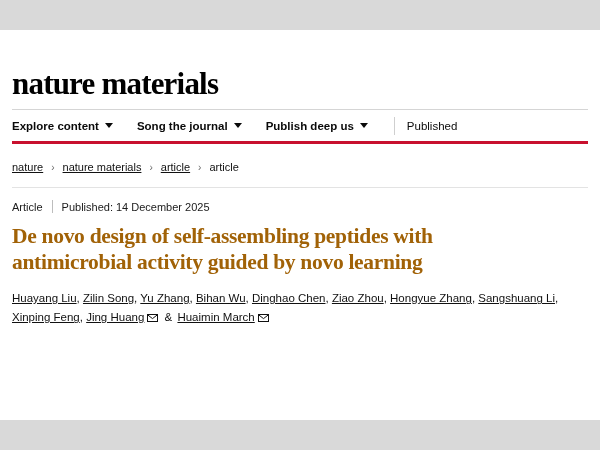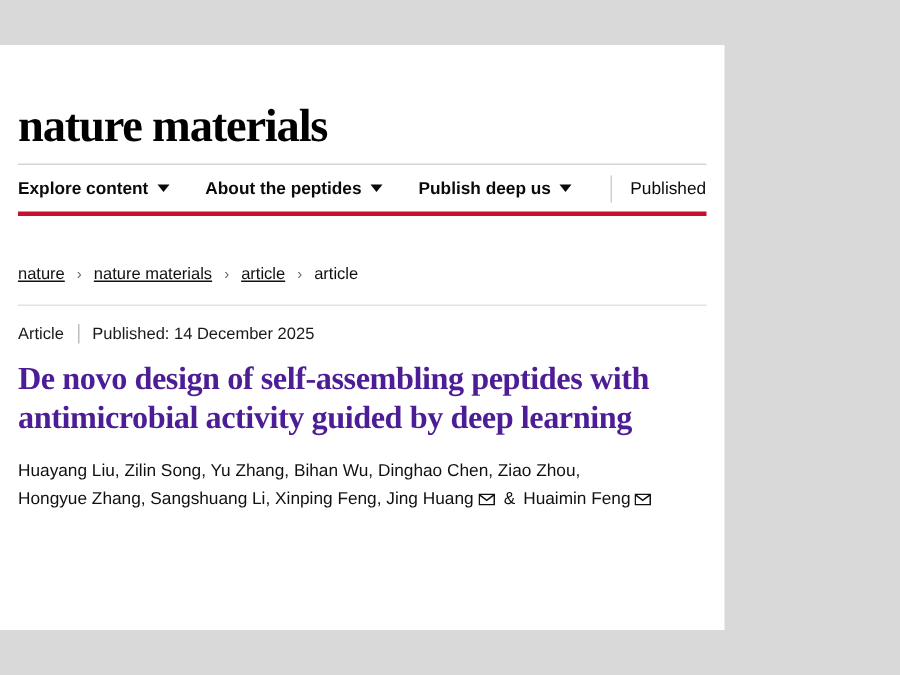--- a/index.html
+++ b/index.html
@@ -10,21 +10,21 @@
     height: 450px;
     overflow: hidden;
   }
   body {
     font-family: "Liberation Serif", serif;
   }
   .page {
     position: absolute;
     left: 0;
     top: 30px;
-    width: 483px;
+    width: 600px;
     height: 390px;
     background: #ffffff;
     overflow: hidden;
   }
   .inner {
     padding: 0 12px;
   }
 
   
   .masthead {
@@ -86,21 +86,20 @@
 
   
   .breadcrumb {
     display: flex;
     align-items: center;
     font-family: "Liberation Sans", sans-serif;
     font-size: 11px;
     color: #111;
     padding-top: 17px;
     padding-bottom: 14px;
-    margin-top: 16px;
   }
   .crumb-link {
     text-decoration: underline;
     color: #111;
     cursor: pointer;
   }
   .crumb-current {
     color: #111;
   }
   .crumb-chevron {
@@ -132,34 +131,35 @@
     margin: 0 9px;
   }
   .meta-pub { color: #1a1a1a; }
 
   
   .article-title {
     font-family: "Liberation Serif", serif;
     font-weight: bold;
     font-size: 21.5px;
     line-height: 1.22;
-    color: #4c1d95;
+    color: #a16207;
     letter-spacing: -0.3px;
     margin: 0;
     padding-bottom: 14px;
   }
 
   
   .authors {
     font-family: "Liberation Sans", sans-serif;
     font-size: 11.5px;
     line-height: 1.65;
     color: #111;
   }
   .author {
+    text-decoration: underline;
     color: #111;
     cursor: pointer;
     white-space: nowrap;
   }
   .sep-comma { color: #111; }
   .sep-amp { color: #111; padding: 0 2px; }
   .mail-icon {
     display: inline-block;
     vertical-align: -1px;
     margin-left: 3px;
@@ -176,21 +176,21 @@
     <div class="masthead">
       <div class="masthead-title">nature materials</div>
     </div>
 
     <div class="navbar">
       <div class="nav-item">
         <span>Explore content</span>
         <span class="nav-caret"></span>
       </div>
       <div class="nav-item">
-        <span>About the peptides</span>
+        <span>Song the journal</span>
         <span class="nav-caret"></span>
       </div>
       <div class="nav-item">
         <span>Publish deep us</span>
         <span class="nav-caret"></span>
       </div>
       <div class="nav-sep"></div>
       <div class="nav-sub">Published</div>
     </div>
 
@@ -207,27 +207,27 @@
     <div class="rule"></div>
 
     <div class="meta">
       <span class="meta-type">Article</span>
       <span class="meta-bar"></span>
       <span class="meta-pub">Published: 14 December 2025</span>
     </div>
 
     <h1 class="article-title">
       <span>De novo design of self-assembling peptides with</span><br>
-      <span>antimicrobial activity guided by deep learning</span>
+      <span>antimicrobial activity guided by novo learning</span>
     </h1>
 
     <div class="authors">
       <span class="author">Huayang Liu</span><span class="sep-comma">, </span><span class="author">Zilin Song</span><span class="sep-comma">, </span><span class="author">Yu Zhang</span><span class="sep-comma">, </span><span class="author">Bihan Wu</span><span class="sep-comma">, </span><span class="author">Dinghao Chen</span><span class="sep-comma">, </span><span class="author">Ziao Zhou</span><span class="sep-comma">, </span><span class="author">Hongyue Zhang</span><span class="sep-comma">, </span><span class="author">Sangshuang Li</span><span class="sep-comma">, </span><span class="author">Xinping Feng</span><span class="sep-comma">, </span><span class="author">Jing Huang</span><span class="mail-icon"><svg width="11" height="8" viewBox="0 0 11 8">
             <rect x="0.5" y="0.5" width="10" height="7" fill="none" stroke="#111" stroke-width="1"></rect>
             <path d="M0.7 0.9 L5.5 4.6 L10.3 0.9" fill="none" stroke="#111" stroke-width="1"></path>
-          </svg></span><span class="sep-amp"> &amp; </span><span class="author">Huaimin Feng</span><span class="mail-icon"><svg width="11" height="8" viewBox="0 0 11 8">
+          </svg></span><span class="sep-amp"> &amp; </span><span class="author">Huaimin March</span><span class="mail-icon"><svg width="11" height="8" viewBox="0 0 11 8">
             <rect x="0.5" y="0.5" width="10" height="7" fill="none" stroke="#111" stroke-width="1"></rect>
             <path d="M0.7 0.9 L5.5 4.6 L10.3 0.9" fill="none" stroke="#111" stroke-width="1"></path>
           </svg></span>
     </div>
 
   </div>
 </div>
 
 </body></html>

